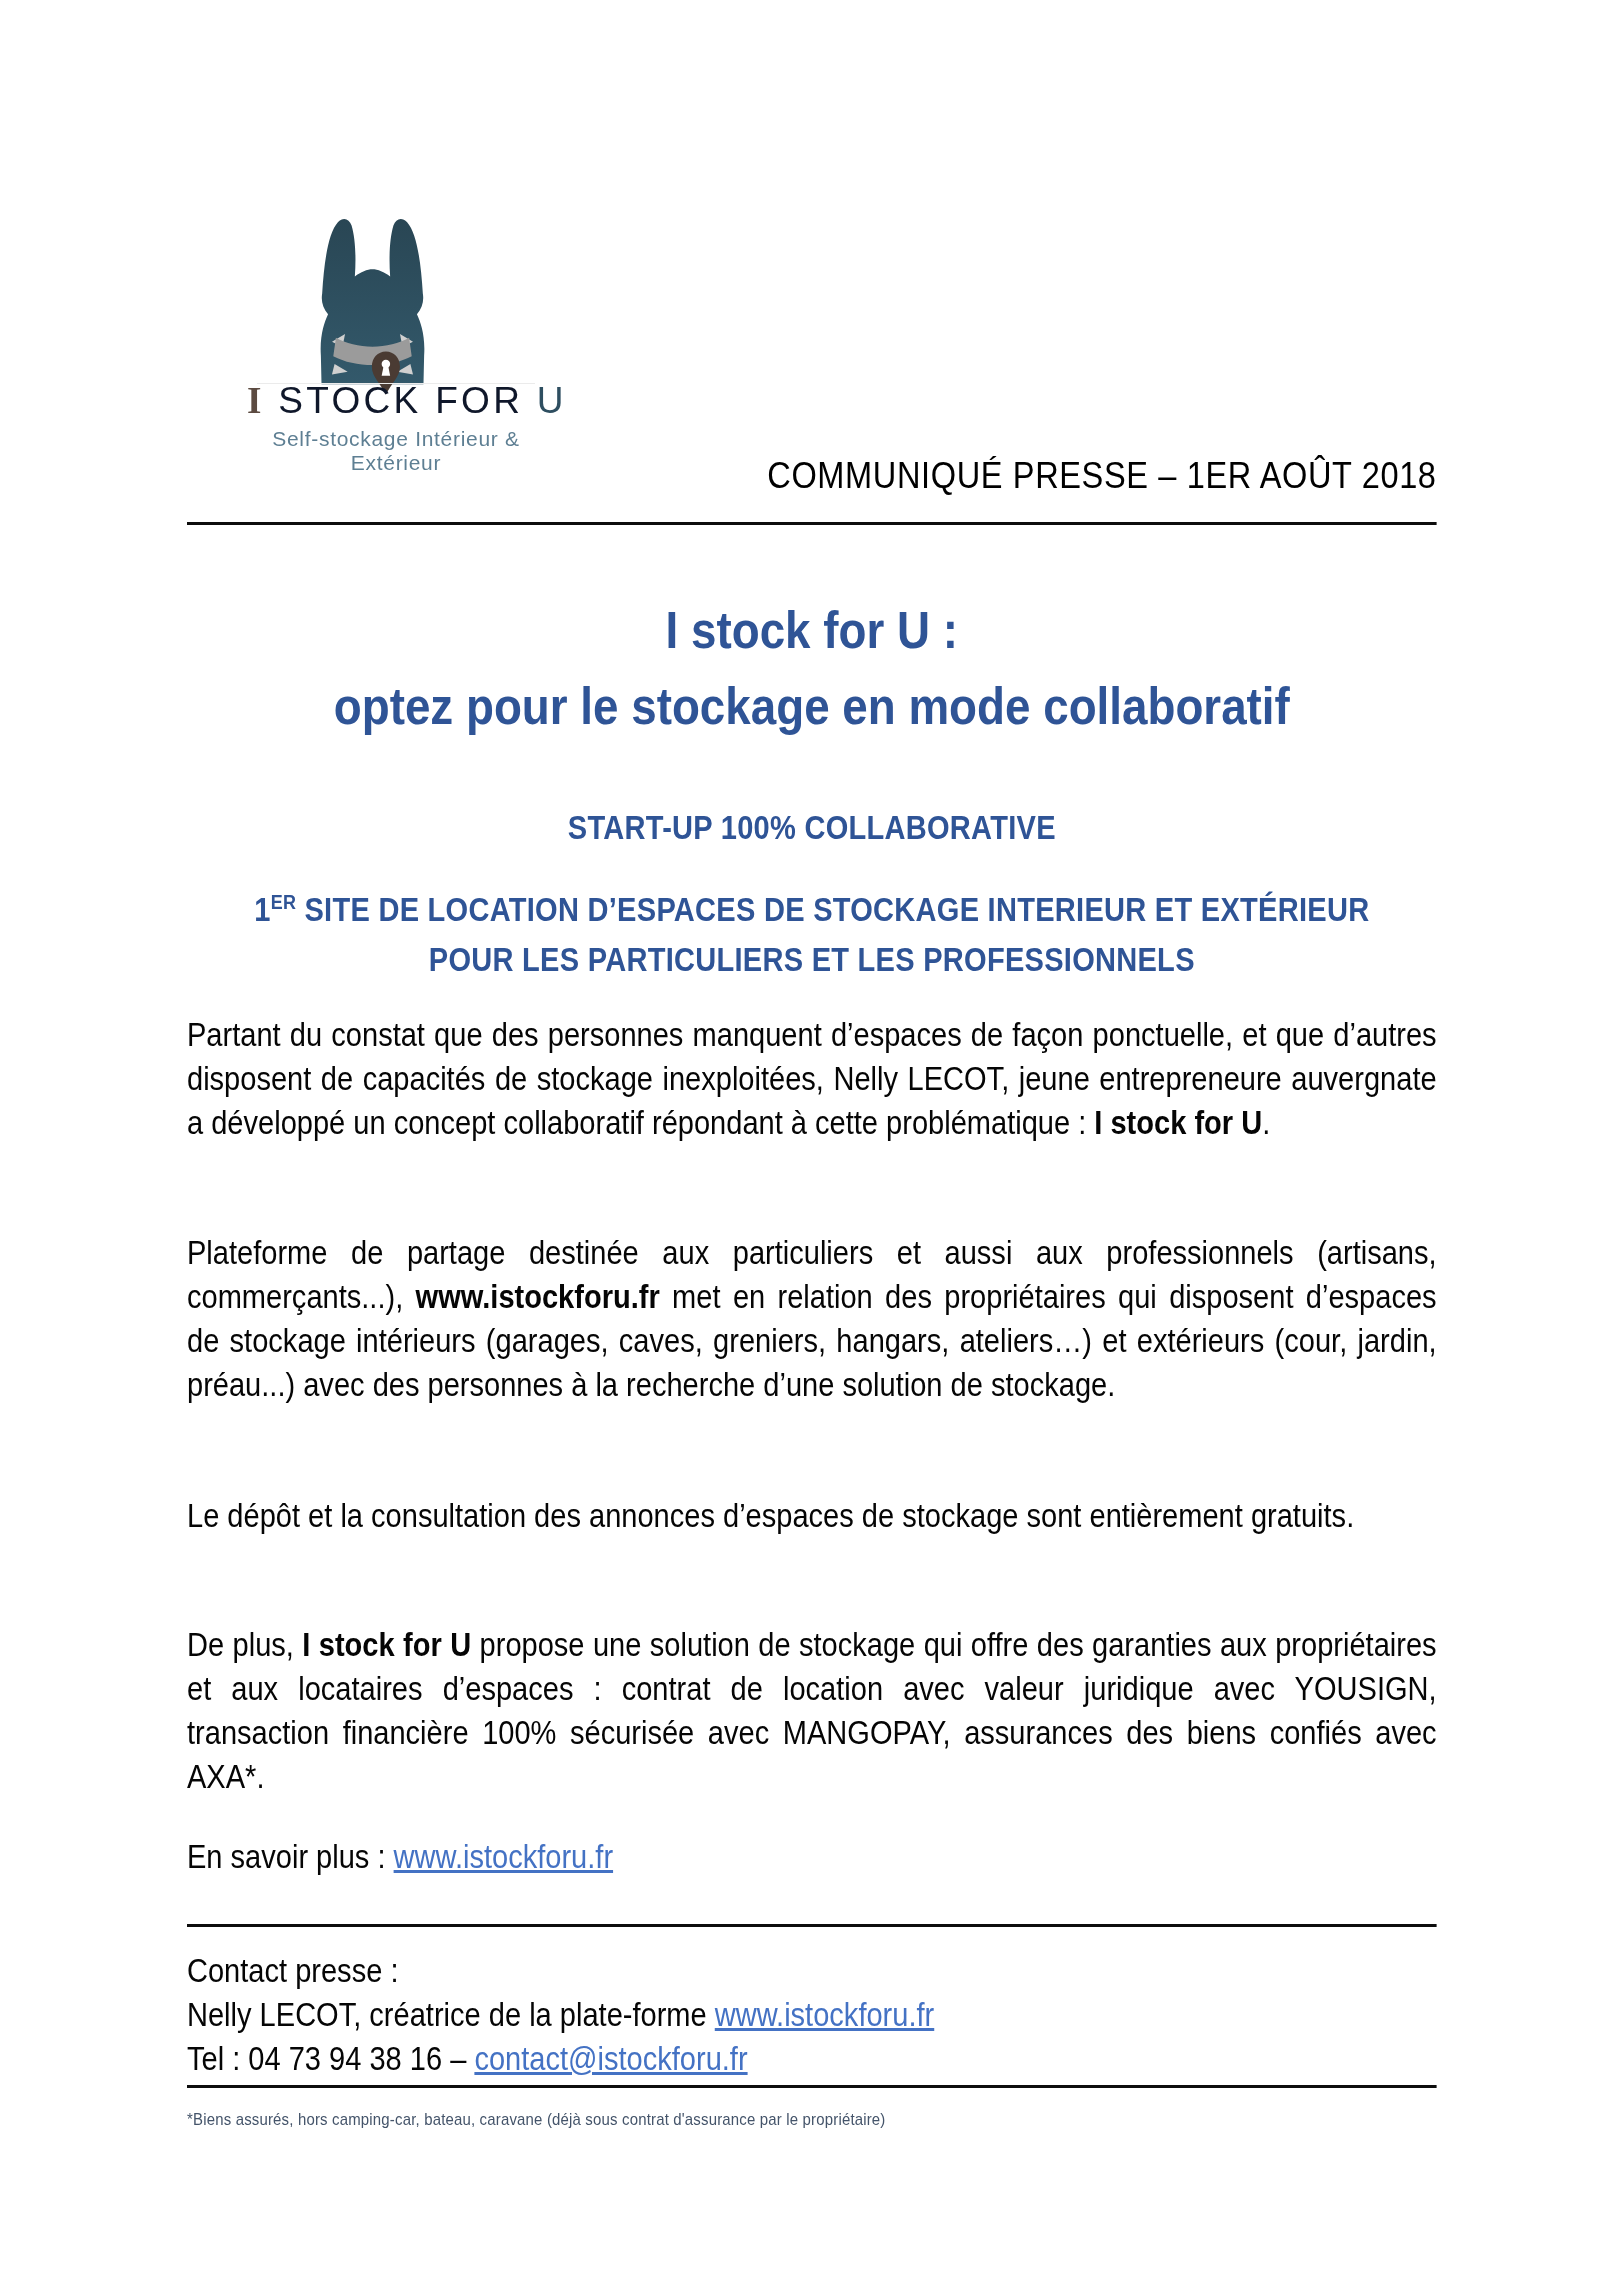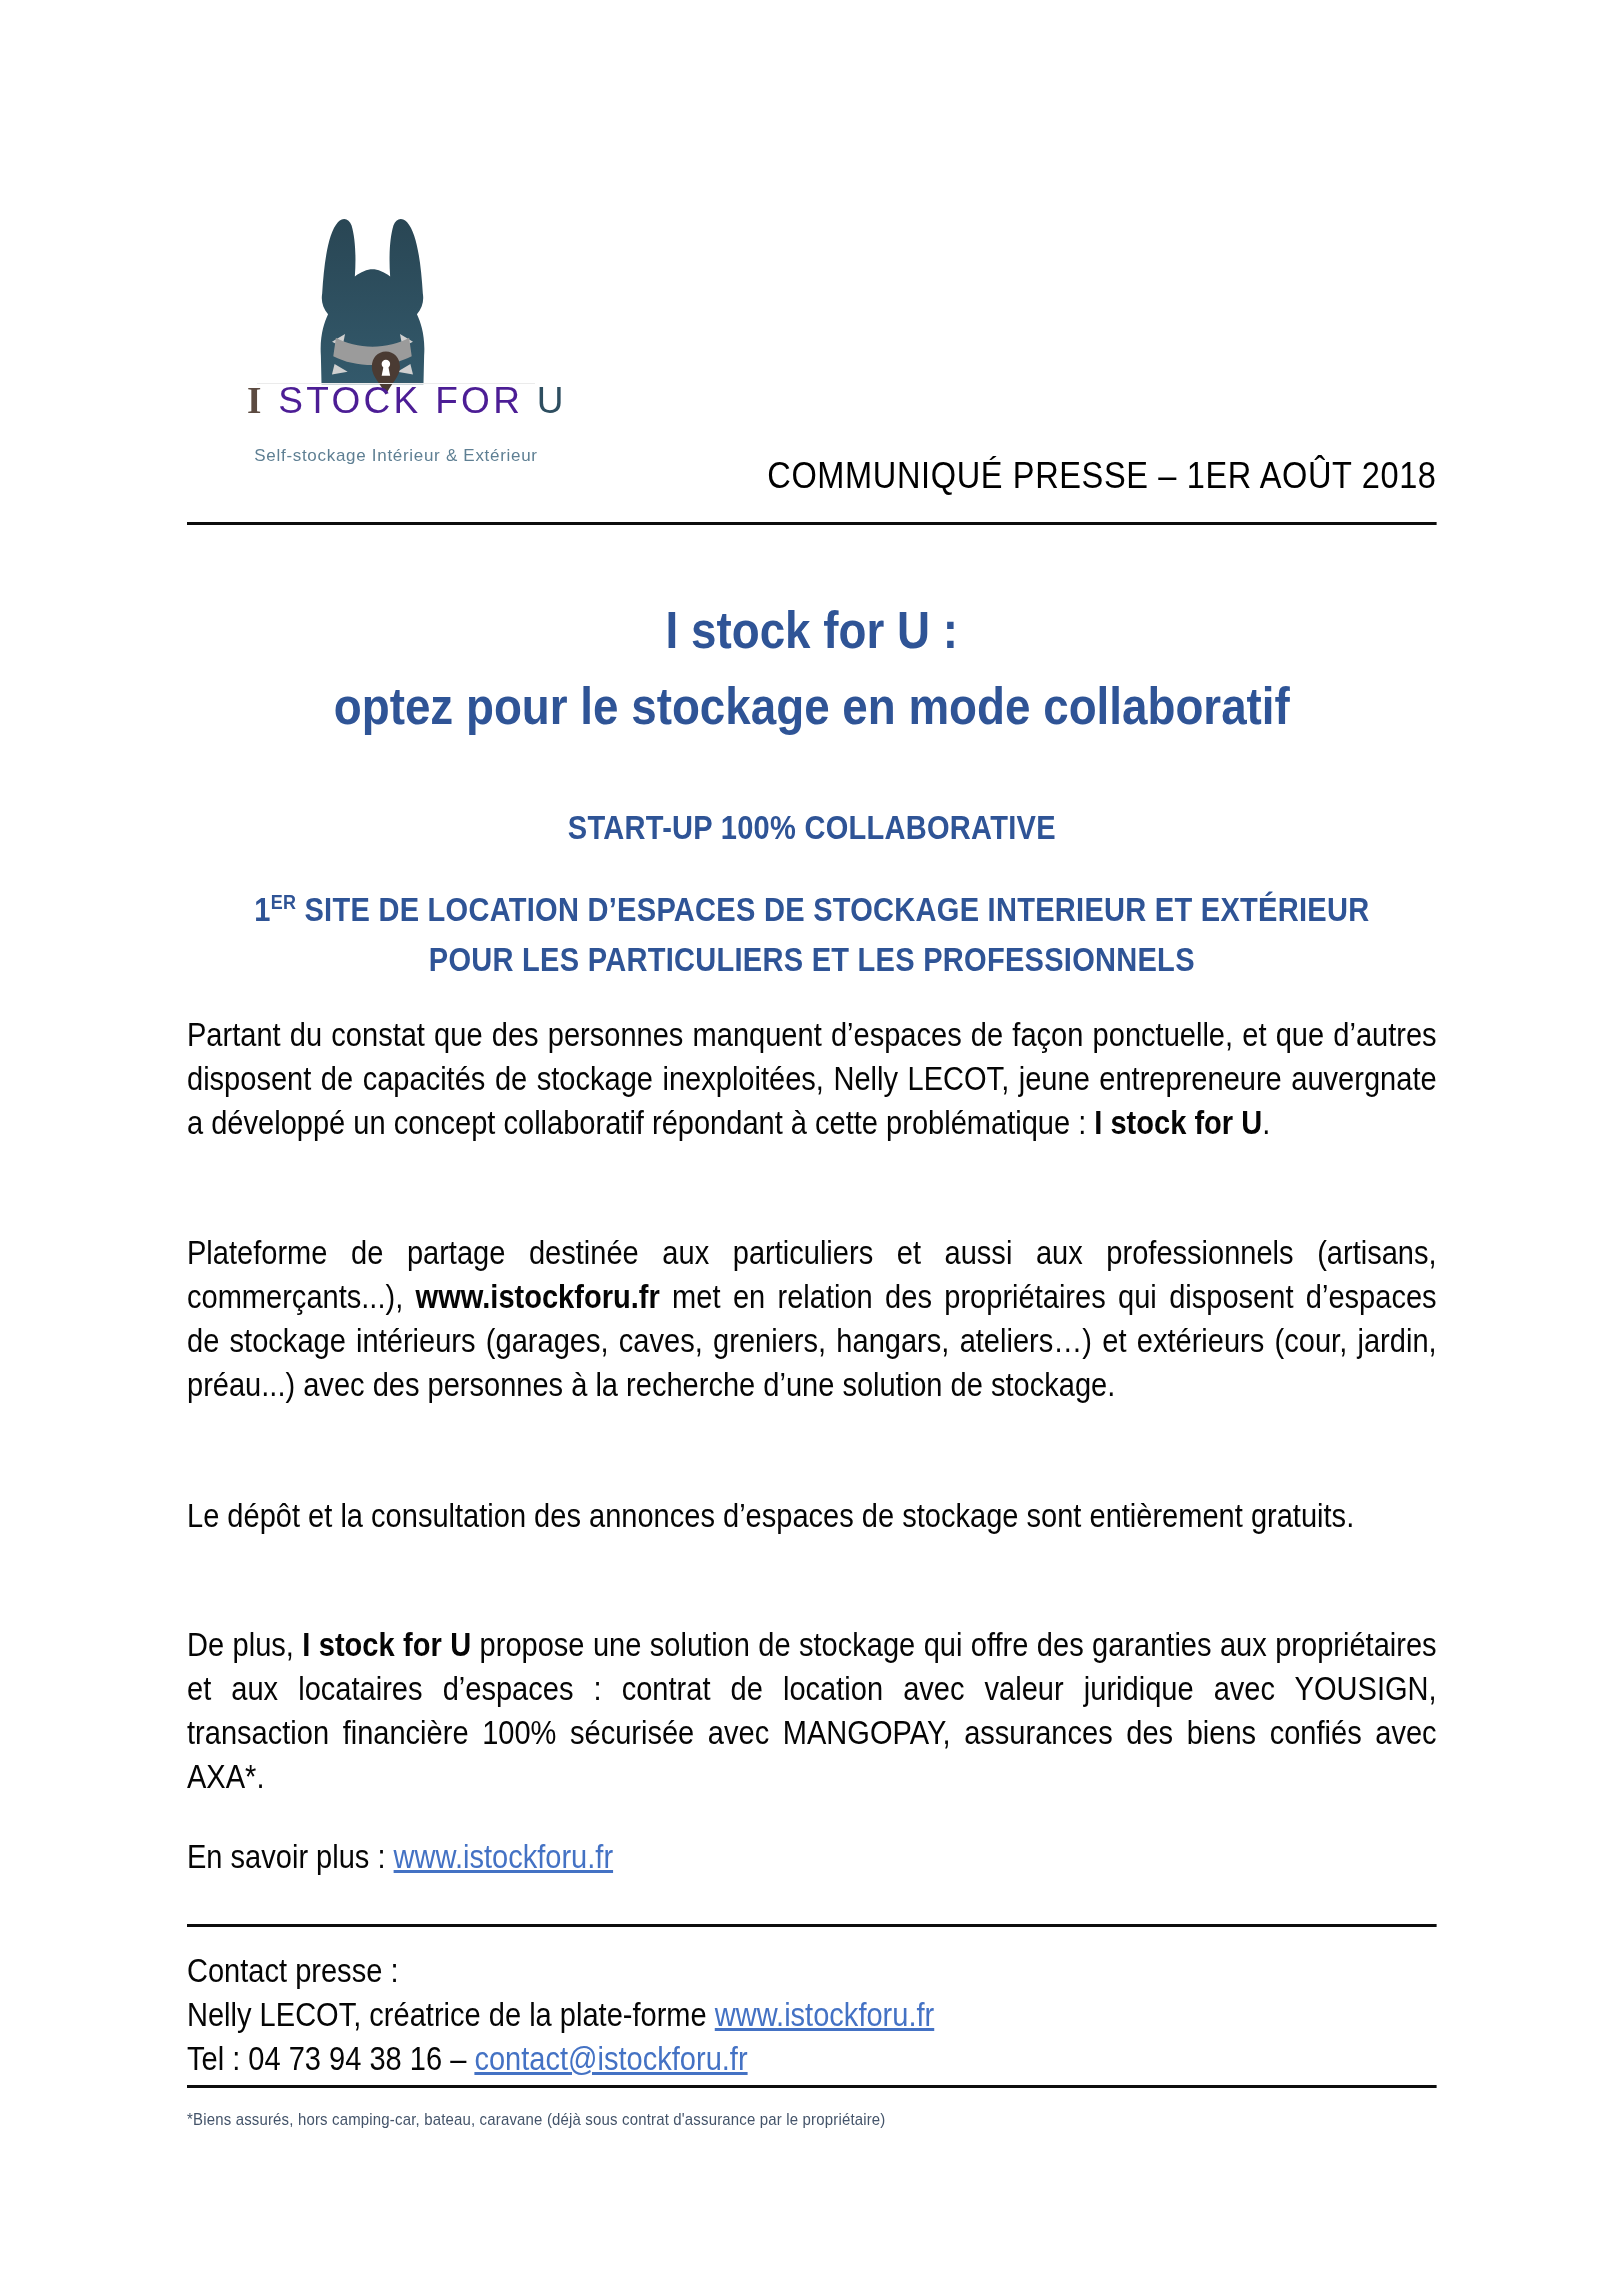--- a/index.html
+++ b/index.html
@@ -16,25 +16,25 @@
   
   .logo-block{position:absolute;left:0;top:0;}
   .dog-svg{position:absolute;left:316px;top:215px;}
   .logo-band-line{position:absolute;left:257px;top:383px;width:278px;height:1.3px;background:#ebebeb;}
   .logo-wordmark{
     position:absolute;left:247px;top:381px;width:298px;
     text-align:center;font-size:37px;line-height:39px;letter-spacing:3.3px;
     white-space:nowrap;
   }
   .wm-i{font-family:"Liberation Serif",serif;font-weight:700;color:#5c4b41;}
-  .wm-stockfor{font-weight:300;color:#4c1d95;}
+  .wm-stockfor{font-weight:300;color:#0f172a;}
   .wm-u{font-weight:400;color:#2e4e60;}
   .logo-tagline{
-    position:absolute;left:247px;top:446px;width:298px;
-    text-align:center;font-size:17px;letter-spacing:0.7px;color:#5e7f93;font-weight:400;
+    position:absolute;left:247px;top:427px;width:298px;
+    text-align:center;font-size:21px;letter-spacing:0.7px;color:#5e7f93;font-weight:400;
   }
 
   
   .column{
     position:absolute;left:187px;top:0;width:1420px;height:2295px;
     transform:scaleX(0.88);transform-origin:left top;
   }
   .abs{position:absolute;left:0;width:100%;}
 
   .comm-line{top:453px;text-align:right;font-size:37px;line-height:46px;letter-spacing:0.7px;color:#000;}

